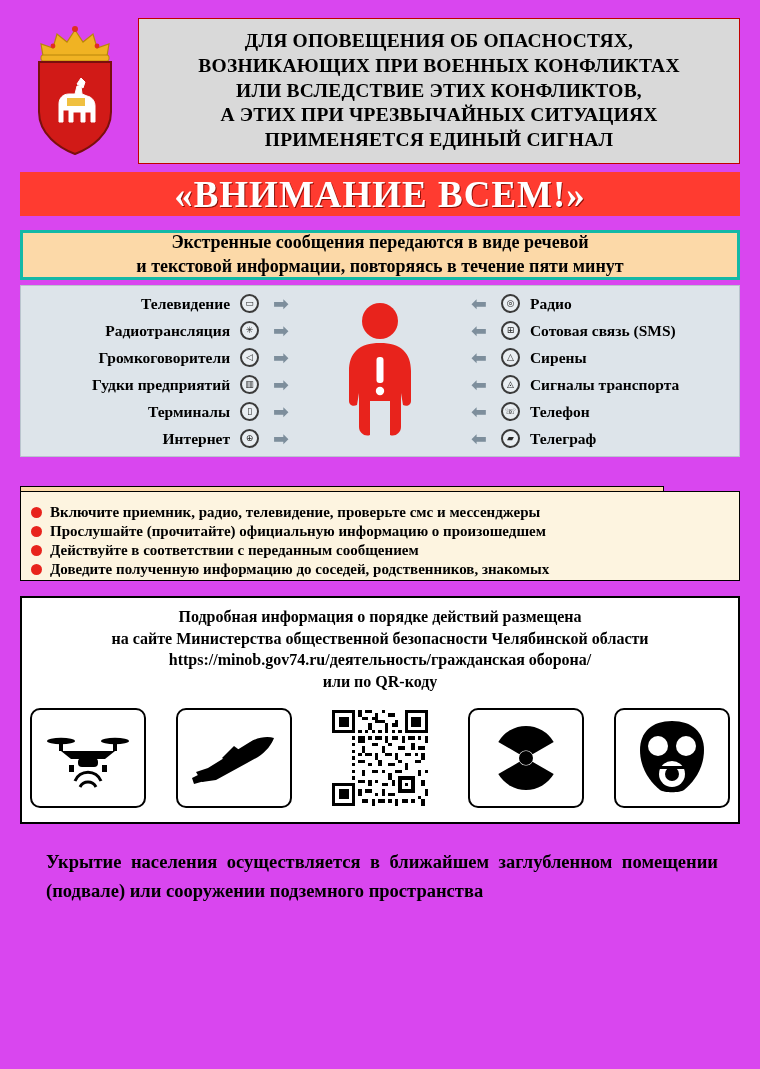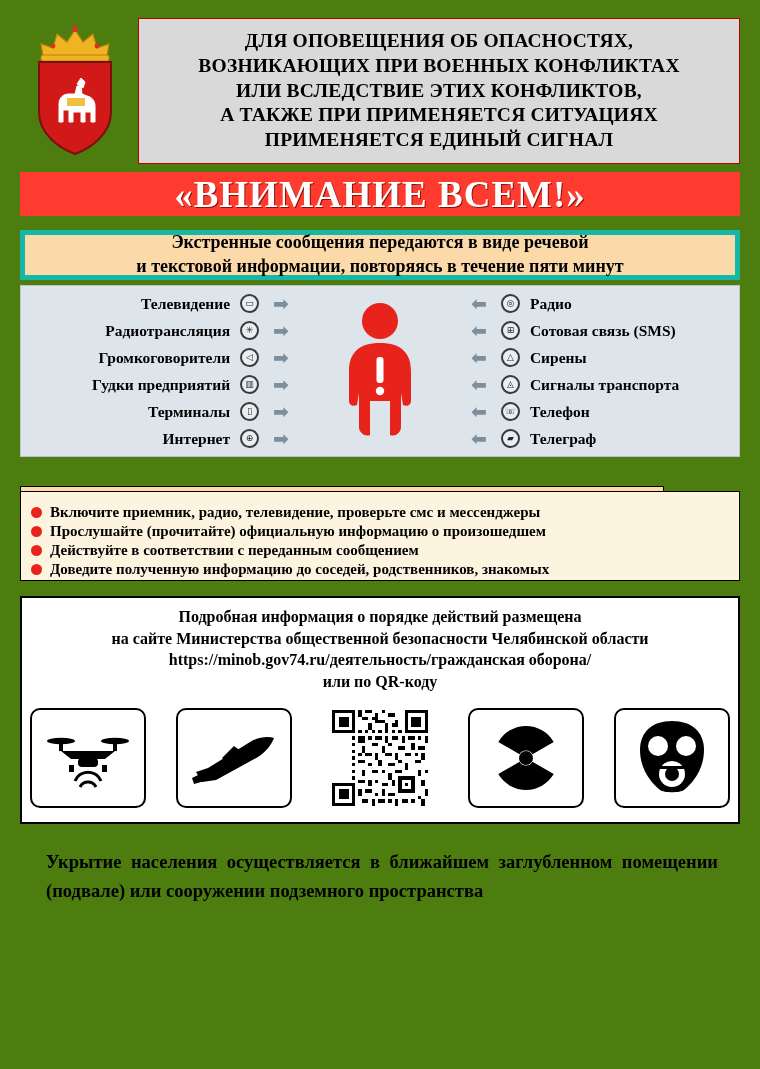--- a/index.html
+++ b/index.html
@@ -5,21 +5,21 @@
   * { box-sizing: border-box; }
   html, body {
     margin: 0; padding: 0;
     width: 760px; height: 1069px;
     background: #ffffff;
     font-family: "Liberation Serif", serif;
   }
   .page {
     position: relative;
     width: 760px; height: 1069px;
-    background: #4d7c0f;
+    background: #d946ef;
     overflow: hidden;
   }
 
   
   .header {
     position: absolute;
     left: 20px; top: 18px;
     width: 720px; height: 148px;
     display: flex;
     align-items: flex-start;
@@ -69,21 +69,21 @@
     letter-spacing: 1px;
     text-shadow: 1px 1px 0 #8a1008;
   }
 
   
   .orange-band {
     position: absolute;
     left: 20px; top: 230px;
     width: 720px; height: 50px;
     background: #fcd9a8;
-    border: 5px solid #14b8a6;
+    border: 3px solid #14b8a6;
     display: flex; flex-direction: column;
     align-items: center; justify-content: center;
   }
   .orange-band .line {
     font-weight: bold;
     font-size: 18px;
     line-height: 1.33;
     color: #000000;
     text-align: center;
     white-space: nowrap;
@@ -277,21 +277,21 @@
           <path d="M54 58 L58 52 L62 56 L60 62 Z"></path>
         </g>
 
         <rect x="44" y="72" width="18" height="8" fill="#f0c040"></rect>
       </svg>
     </div>
     <div class="header-banner">
       <div class="line">ДЛЯ ОПОВЕЩЕНИЯ ОБ ОПАСНОСТЯХ,</div>
       <div class="line">ВОЗНИКАЮЩИХ ПРИ ВОЕННЫХ КОНФЛИКТАХ</div>
       <div class="line">ИЛИ ВСЛЕДСТВИЕ ЭТИХ КОНФЛИКТОВ,</div>
-      <div class="line">А ТАКЖЕ ПРИ ПРИМЕНЯЕТСЯ СИТУАЦИЯХ</div>
+      <div class="line">А ЭТИХ ПРИ ЧРЕЗВЫЧАЙНЫХ СИТУАЦИЯХ</div>
       <div class="line">ПРИМЕНЯЕТСЯ ЕДИНЫЙ СИГНАЛ</div>
     </div>
   </div>
 
   <div class="red-title">
     <span>«ВНИМАНИЕ ВСЕМ!»</span>
   </div>
 
   <div class="orange-band">
     <div class="line">Экстренные сообщения передаются в виде речевой</div>

